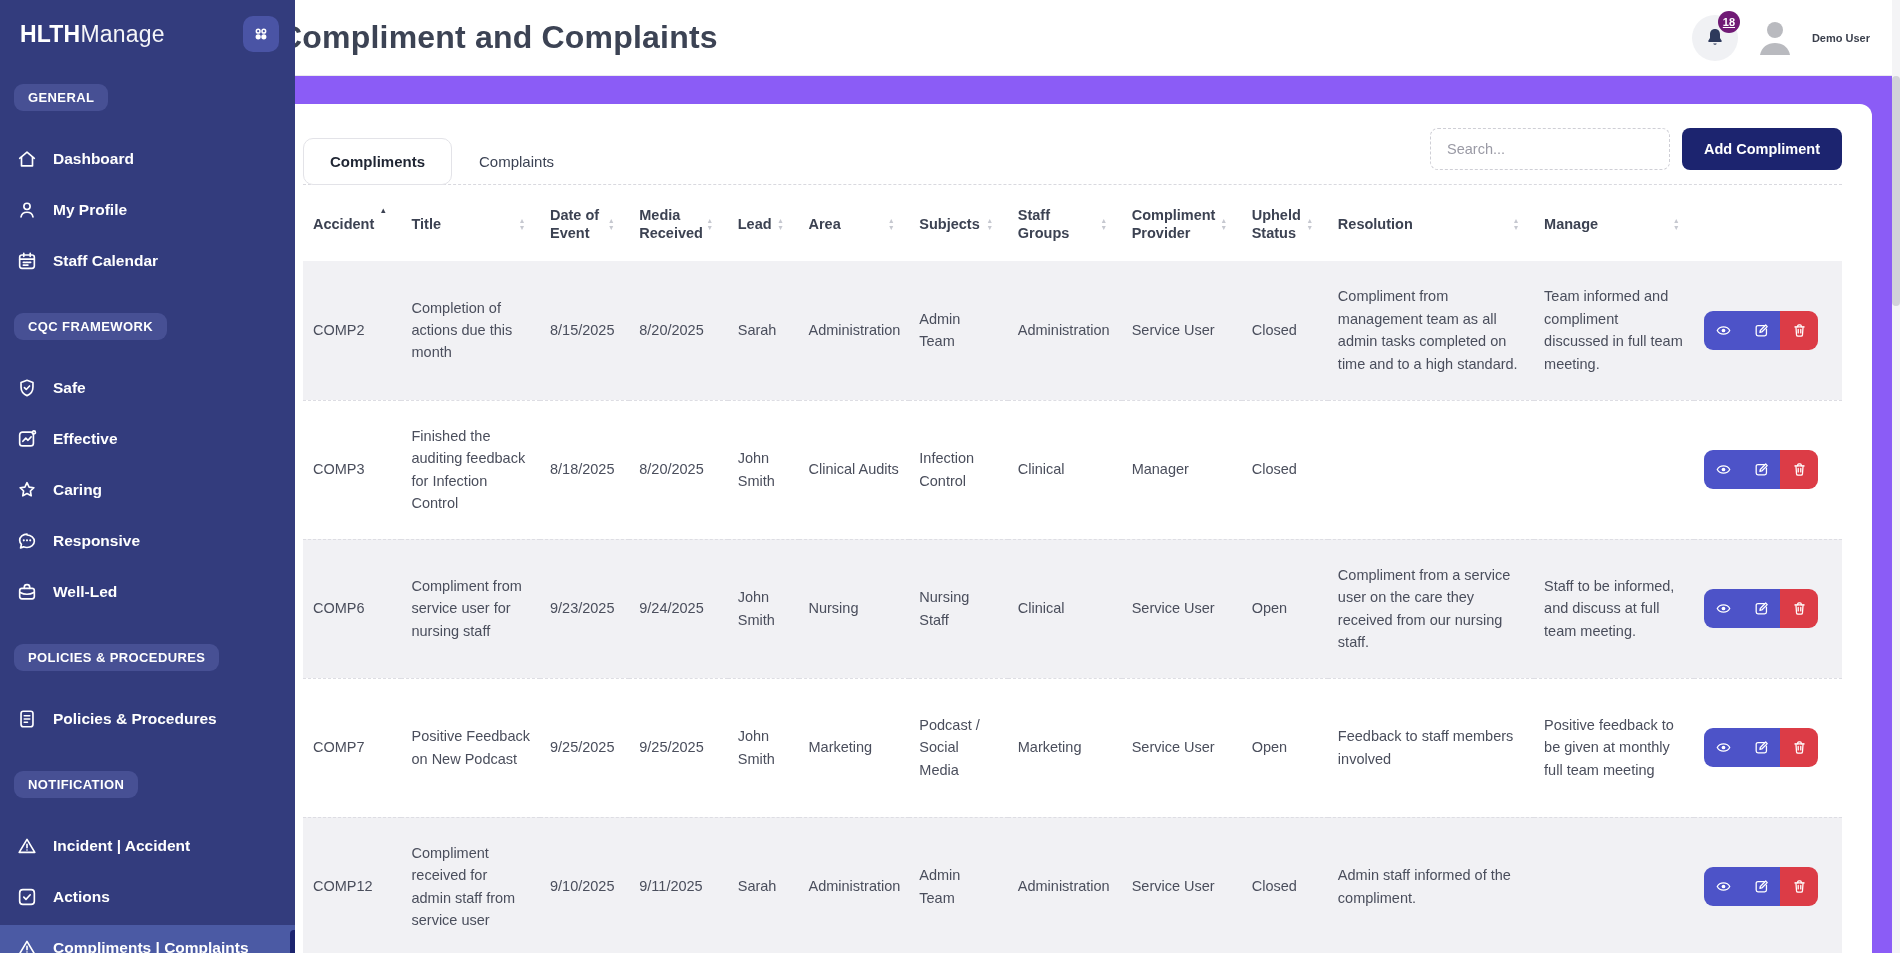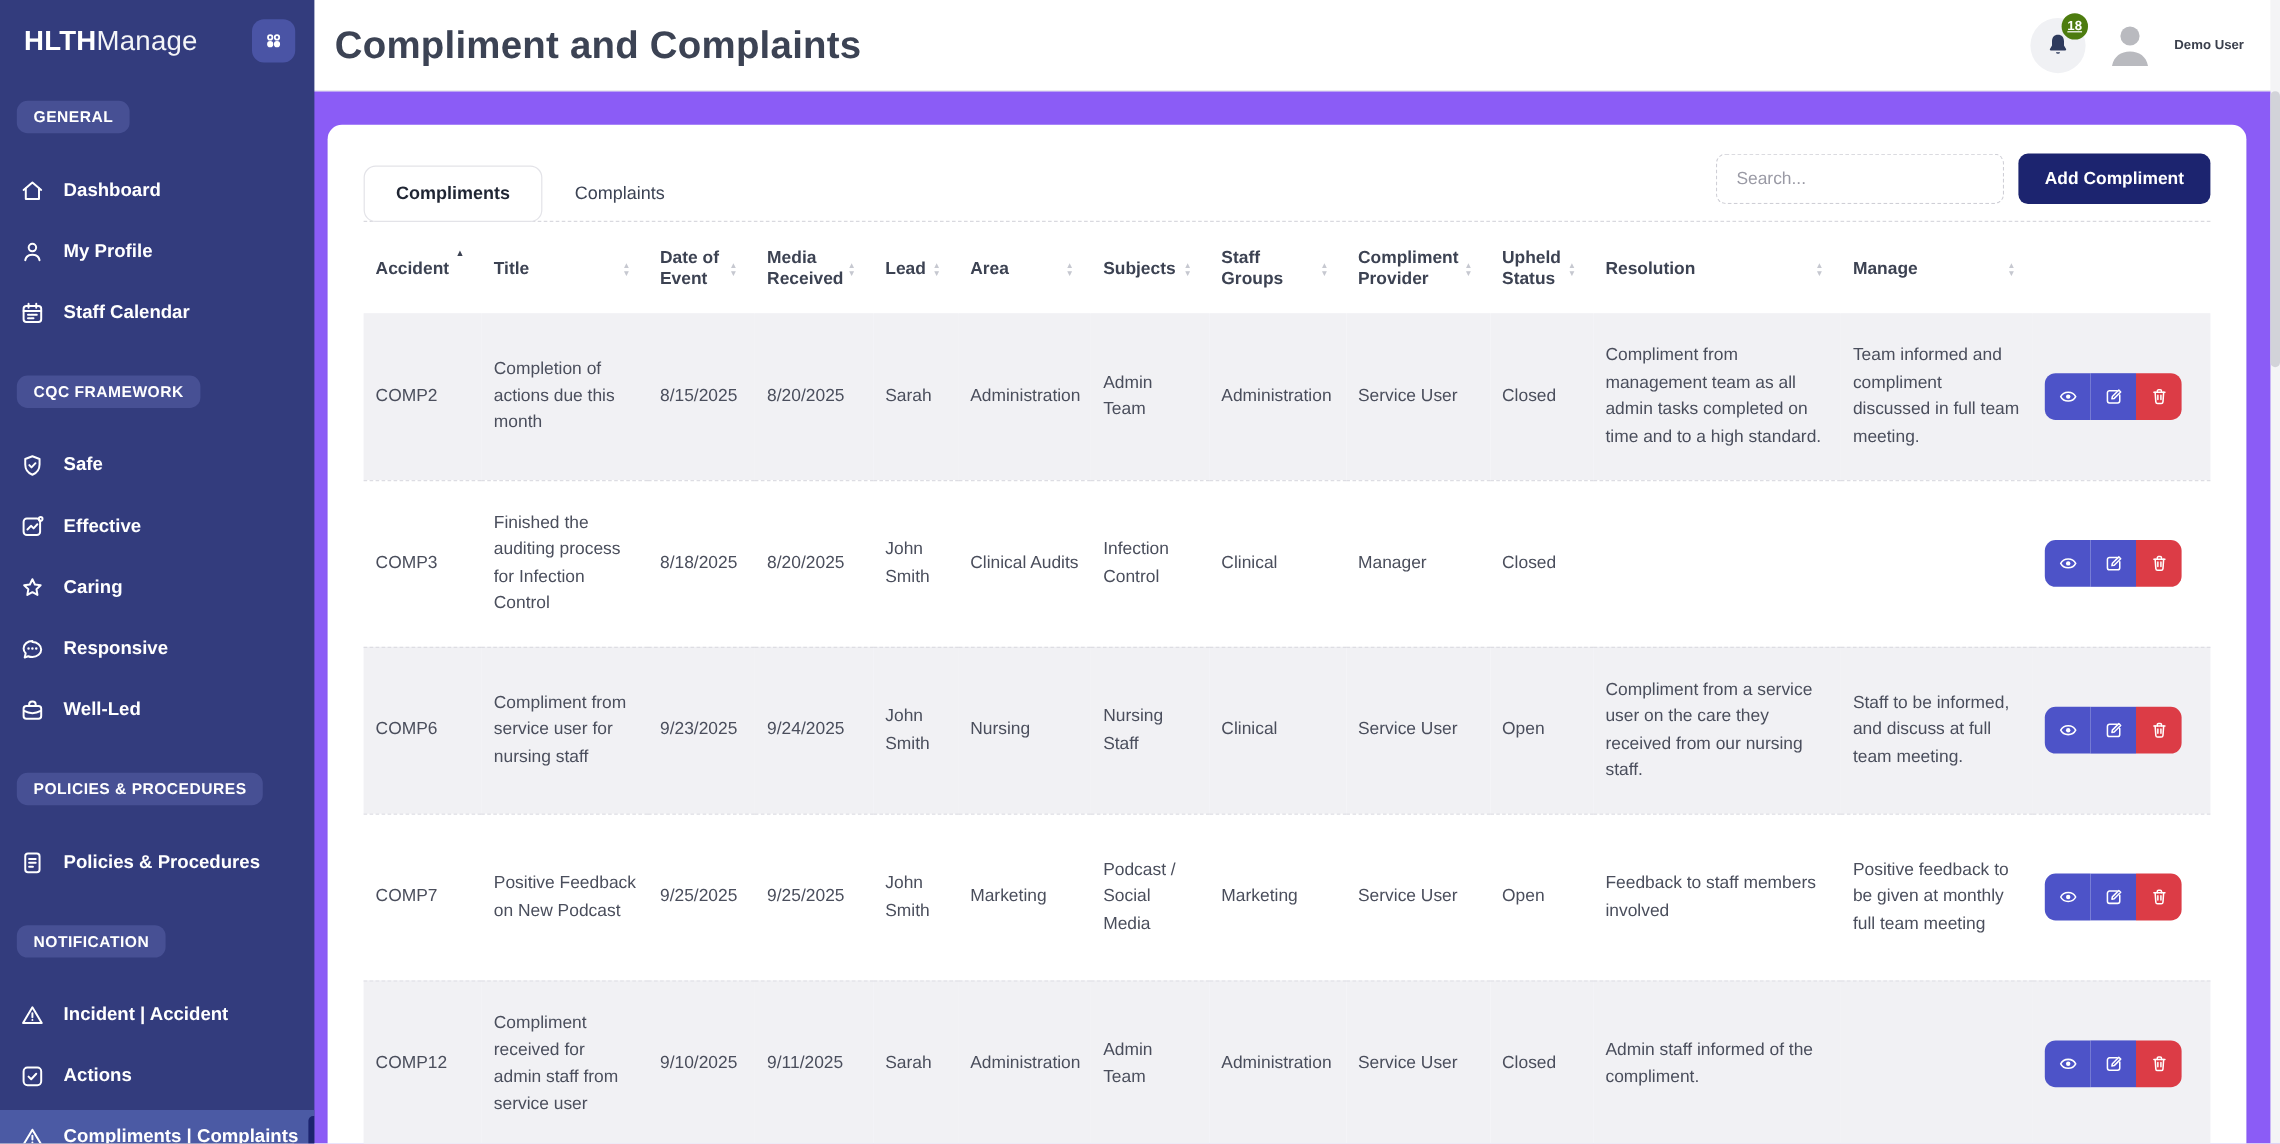--- a/index.html
+++ b/index.html
@@ -6,21 +6,21 @@
   * { box-sizing: border-box; }
   html,body { margin:0; padding:0; }
   body {
     width:1900px; height:953px; overflow:hidden; position:relative;
     font-family:"Liberation Sans","DejaVu Sans",sans-serif;
     background:#efeff2; color:#3c4252;
   }
 
   
   .sidebar {
-    position:absolute; left:0; top:0; width:262px; height:953px;
+    position:absolute; left:0; top:0; width:295px; height:953px;
     background:#333c7d; color:#fff; overflow:hidden; z-index:5;
   }
   .logo-row { display:flex; align-items:center; justify-content:space-between; padding:16px 16px 8px 20px; }
   .logo { font-size:23px; letter-spacing:.2px; white-space:nowrap; }
   .logo b { font-weight:800; }
   .logo span.light { font-weight:400; opacity:.95; }
   .apps-btn { width:36px; height:36px; border-radius:10px; background:#4a54a5; display:flex; align-items:center; justify-content:center; cursor:pointer; flex:0 0 auto; }
   .apps-btn svg { width:20px; height:20px; }
 
   .section-badge {
@@ -45,21 +45,21 @@
   .header {
     position:absolute; left:245px; right:0; top:0; height:76px; background:#fff;
     display:flex; align-items:center; border-bottom:1px solid #eaeaee; z-index:4;
   }
   .page-title { font-size:32px; font-weight:800; color:#3c4354; margin-left:34px; letter-spacing:.2px; }
   .header-right { margin-left:auto; display:flex; align-items:center; gap:14px; padding-right:30px; }
   .bell-wrap { width:46px; height:46px; border-radius:50%; background:#f0f1f4; position:relative; display:flex; align-items:center; justify-content:center; cursor:pointer; }
   .bell-wrap svg { width:24px; height:24px; color:#2e3a5c; }
   .notif-badge {
     position:absolute; top:-4px; right:-2px; min-width:22px; height:22px; padding:0 4px;
-    background:#4d7c0f; color:#fff; border-radius:50%; font-size:11px; font-weight:700;
+    background:#701a75; color:#fff; border-radius:50%; font-size:11px; font-weight:700;
     display:flex; align-items:center; justify-content:center;text-decoration:underline;
   }
   .avatar { width:46px; height:46px; display:flex; cursor:pointer; }
   .avatar svg { width:46px; height:46px; }
   .user-name { font-size:11px; font-weight:600; color:#3a3f4c; white-space:nowrap; }
 
   
   .main { position:absolute; left:245px; right:0; top:76px; bottom:0; background:#8b5cf6; }
   .card {
     position:absolute; left:28px; right:28px; top:28px; bottom:-2px;
@@ -404,21 +404,21 @@
                       <path d="M9.5 7V5.5c0-.8.7-1.5 1.5-1.5h2c.8 0 1.5.7 1.5 1.5V7"></path>
                       <path d="m7 7 .8 11.2c.1 1 .9 1.8 2 1.8h4.4c1.1 0 1.9-.8 2-1.8L17 7"></path>
                       <path d="M10.2 10.5v5M13.8 10.5v5"></path>
                     </svg>
                   </span>
                 </button>
               </div></td>
           </tr>
           <tr>
             <td class="c-reference">COMP3</td>
-            <td class="c-title">Finished the auditing process for Infection Control</td>
+            <td class="c-title">Finished the auditing feedback for Infection Control</td>
             <td class="c-date_of_event">8/18/2025</td>
             <td class="c-date_received">8/20/2025</td>
             <td class="c-lead">John Smith</td>
             <td class="c-area">Clinical Audits</td>
             <td class="c-subjects">Infection Control</td>
             <td class="c-staff_groups">Clinical</td>
             <td class="c-compliment_provider">Manager</td>
             <td class="c-upheld_status">Closed</td>
             <td class="c-resolution"></td>
             <td class="c-summary"></td>

